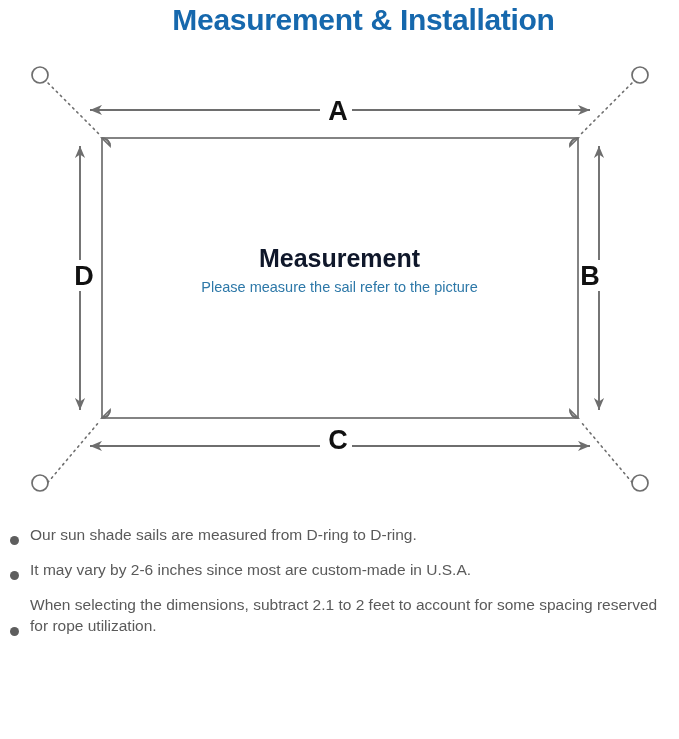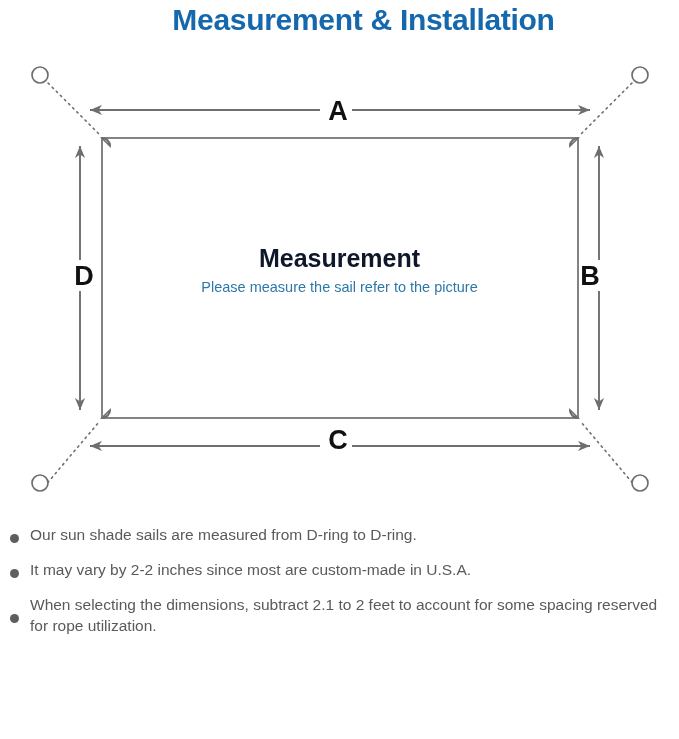--- a/index.html
+++ b/index.html
@@ -86,21 +86,21 @@
   
   .notes {
     position: absolute;
     left: 0;
     top: 524px;
     width: 679px;
   }
   .note {
     position: relative;
     display: flex;
-    align-items: center;
+    align-items: flex-end;
     padding: 0 10px 0 10px;
     margin-bottom: 14px;
   }
   .note-bullet {
     flex: 0 0 auto;
     width: 9px;
     height: 9px;
     border-radius: 50%;
     background: #5e5e5e;
     margin-top: 7px;
@@ -178,21 +178,21 @@
   <div class="dim-letter dim-C">C</div>
   <div class="dim-letter dim-D">D</div>
 
   <div class="notes">
     <div class="note">
       <span class="note-bullet"></span>
       <span class="note-text">Our sun shade sails are measured from D-ring to D-ring.</span>
     </div>
     <div class="note">
       <span class="note-bullet"></span>
-      <span class="note-text">It may vary by 2-2 inches since most are custom-made in U.S.A.</span>
+      <span class="note-text">It may vary by 2-6 inches since most are custom-made in U.S.A.</span>
     </div>
     <div class="note">
       <span class="note-bullet"></span>
       <span class="note-text">When selecting the dimensions, subtract 2.1 to 2 feet to account for some spacing reserved for rope utilization.</span>
     </div>
   </div>
 
 </div>
 
 </body></html>

